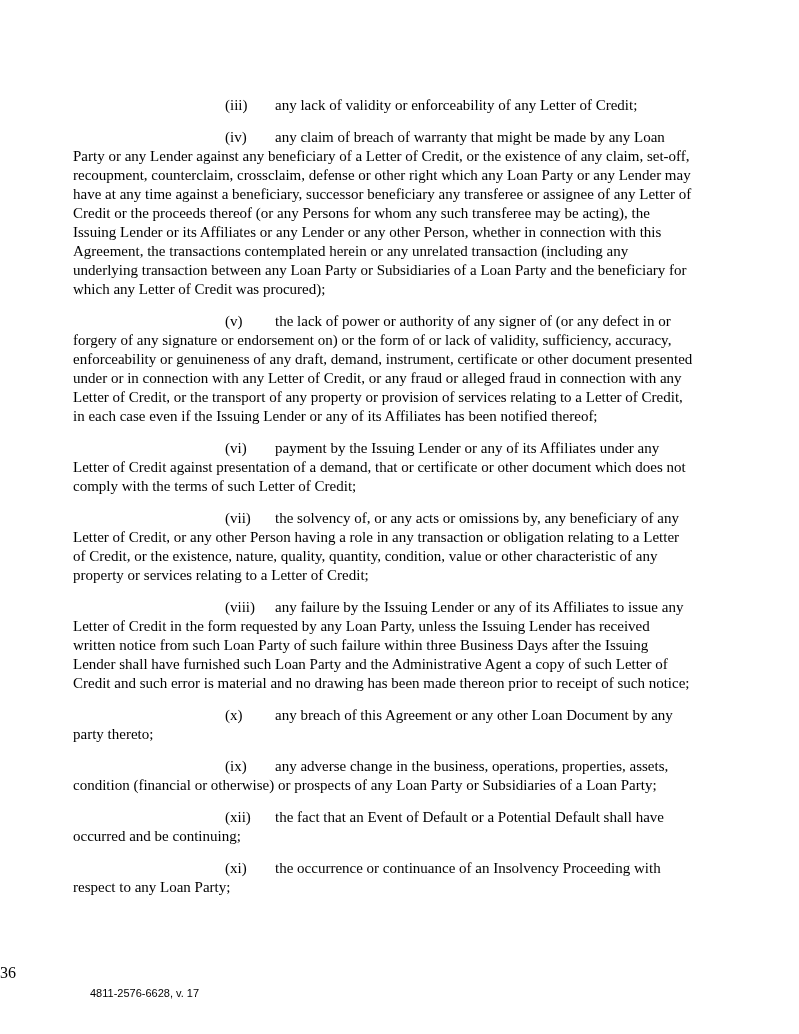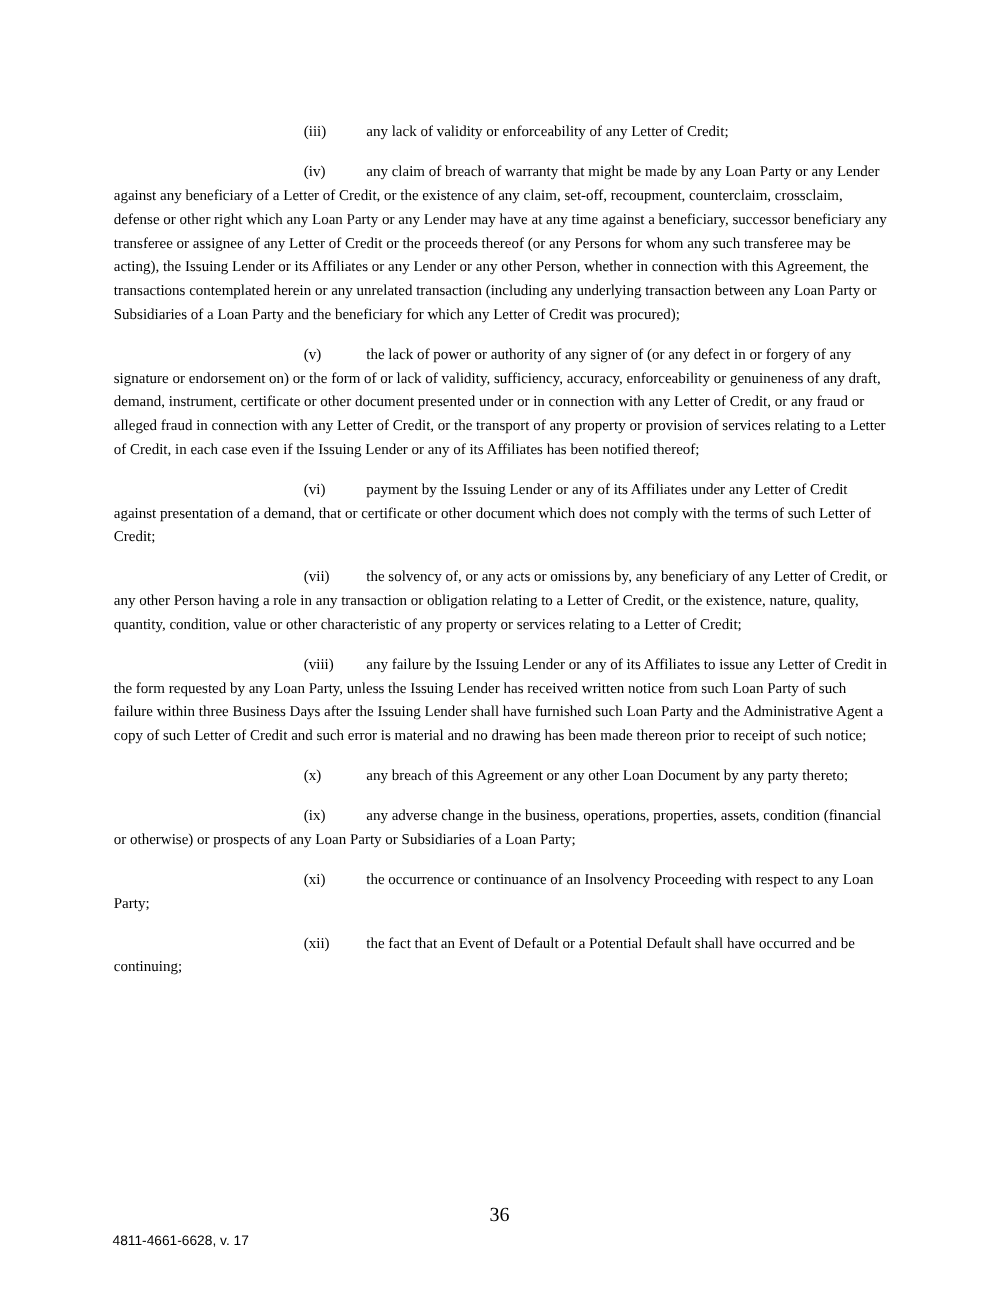--- a/index.html
+++ b/index.html
@@ -10,45 +10,45 @@
   body {
     position: relative;
     width: 799px;
     height: 1034px;
     font-family: "Liberation Serif", serif;
     color: #000000;
     overflow: hidden;
   }
   .page-content {
     position: absolute;
-    left: 91px;
+    left: 73px;
     top: 96px;
     width: 620px;
-    font-size: 12px;
+    font-size: 15px;
     line-height: 19px;
     text-align: left;
   }
   .clause {
     margin: 0 0 13px 0;
     text-indent: 152px;
   }
   .clause:last-child {
     margin-bottom: 0;
   }
   .clause-num {
     display: inline-block;
     min-width: 50px;
     text-indent: 0;
   }
   .page-number {
     position: absolute;
     top: 963px;
     left: 0;
     width: 100%;
-    text-align: center;
+    text-align: left;
     font-size: 16px;
     line-height: 19px;
   }
   .footer-id {
     position: absolute;
     left: 90px;
     top: 987px;
     font-family: "Liberation Sans", sans-serif;
     font-size: 11px;
     line-height: 13px;
@@ -67,20 +67,20 @@
   <p class="clause"><span class="clause-num">(vi)</span><span>payment by the Issuing Lender or any of its Affiliates under any Letter of Credit against presentation of a demand, that or certificate or other document which does not comply with the terms of such Letter of Credit;</span></p>
 
   <p class="clause"><span class="clause-num">(vii)</span><span>the solvency of, or any acts or omissions by, any beneficiary of any Letter of Credit, or any other Person having a role in any transaction or obligation relating to a Letter of Credit, or the existence, nature, quality, quantity, condition, value or other characteristic of any property or services relating to a Letter of Credit;</span></p>
 
   <p class="clause"><span class="clause-num">(viii)</span><span>any failure by the Issuing Lender or any of its Affiliates to issue any Letter of Credit in the form requested by any Loan Party, unless the Issuing Lender has received written notice from such Loan Party of such failure within three Business Days after the Issuing Lender shall have furnished such Loan Party and the Administrative Agent a copy of such Letter of Credit and such error is material and no drawing has been made thereon prior to receipt of such notice;</span></p>
 
   <p class="clause"><span class="clause-num">(x)</span><span>any breach of this Agreement or any other Loan Document by any party thereto;</span></p>
 
   <p class="clause"><span class="clause-num">(ix)</span><span>any adverse change in the business, operations, properties, assets, condition (financial or otherwise) or prospects of any Loan Party or Subsidiaries of a Loan Party;</span></p>
 
+  <p class="clause"><span class="clause-num">(xii)</span><span>the fact that an Event of Default or a Potential Default shall have occurred and be continuing;</span></p>
+
   <p class="clause"><span class="clause-num">(xi)</span><span>the occurrence or continuance of an Insolvency Proceeding with respect to any Loan Party;</span></p>
-
-  <p class="clause"><span class="clause-num">(xii)</span><span>the fact that an Event of Default or a Potential Default shall have occurred and be continuing;</span></p>
 </div>
 
 <div class="page-number">36</div>
 
-<div class="footer-id">4811-4661-6628, v. 17</div>
+<div class="footer-id">4811-2576-6628, v. 17</div>
 
 </body></html>

